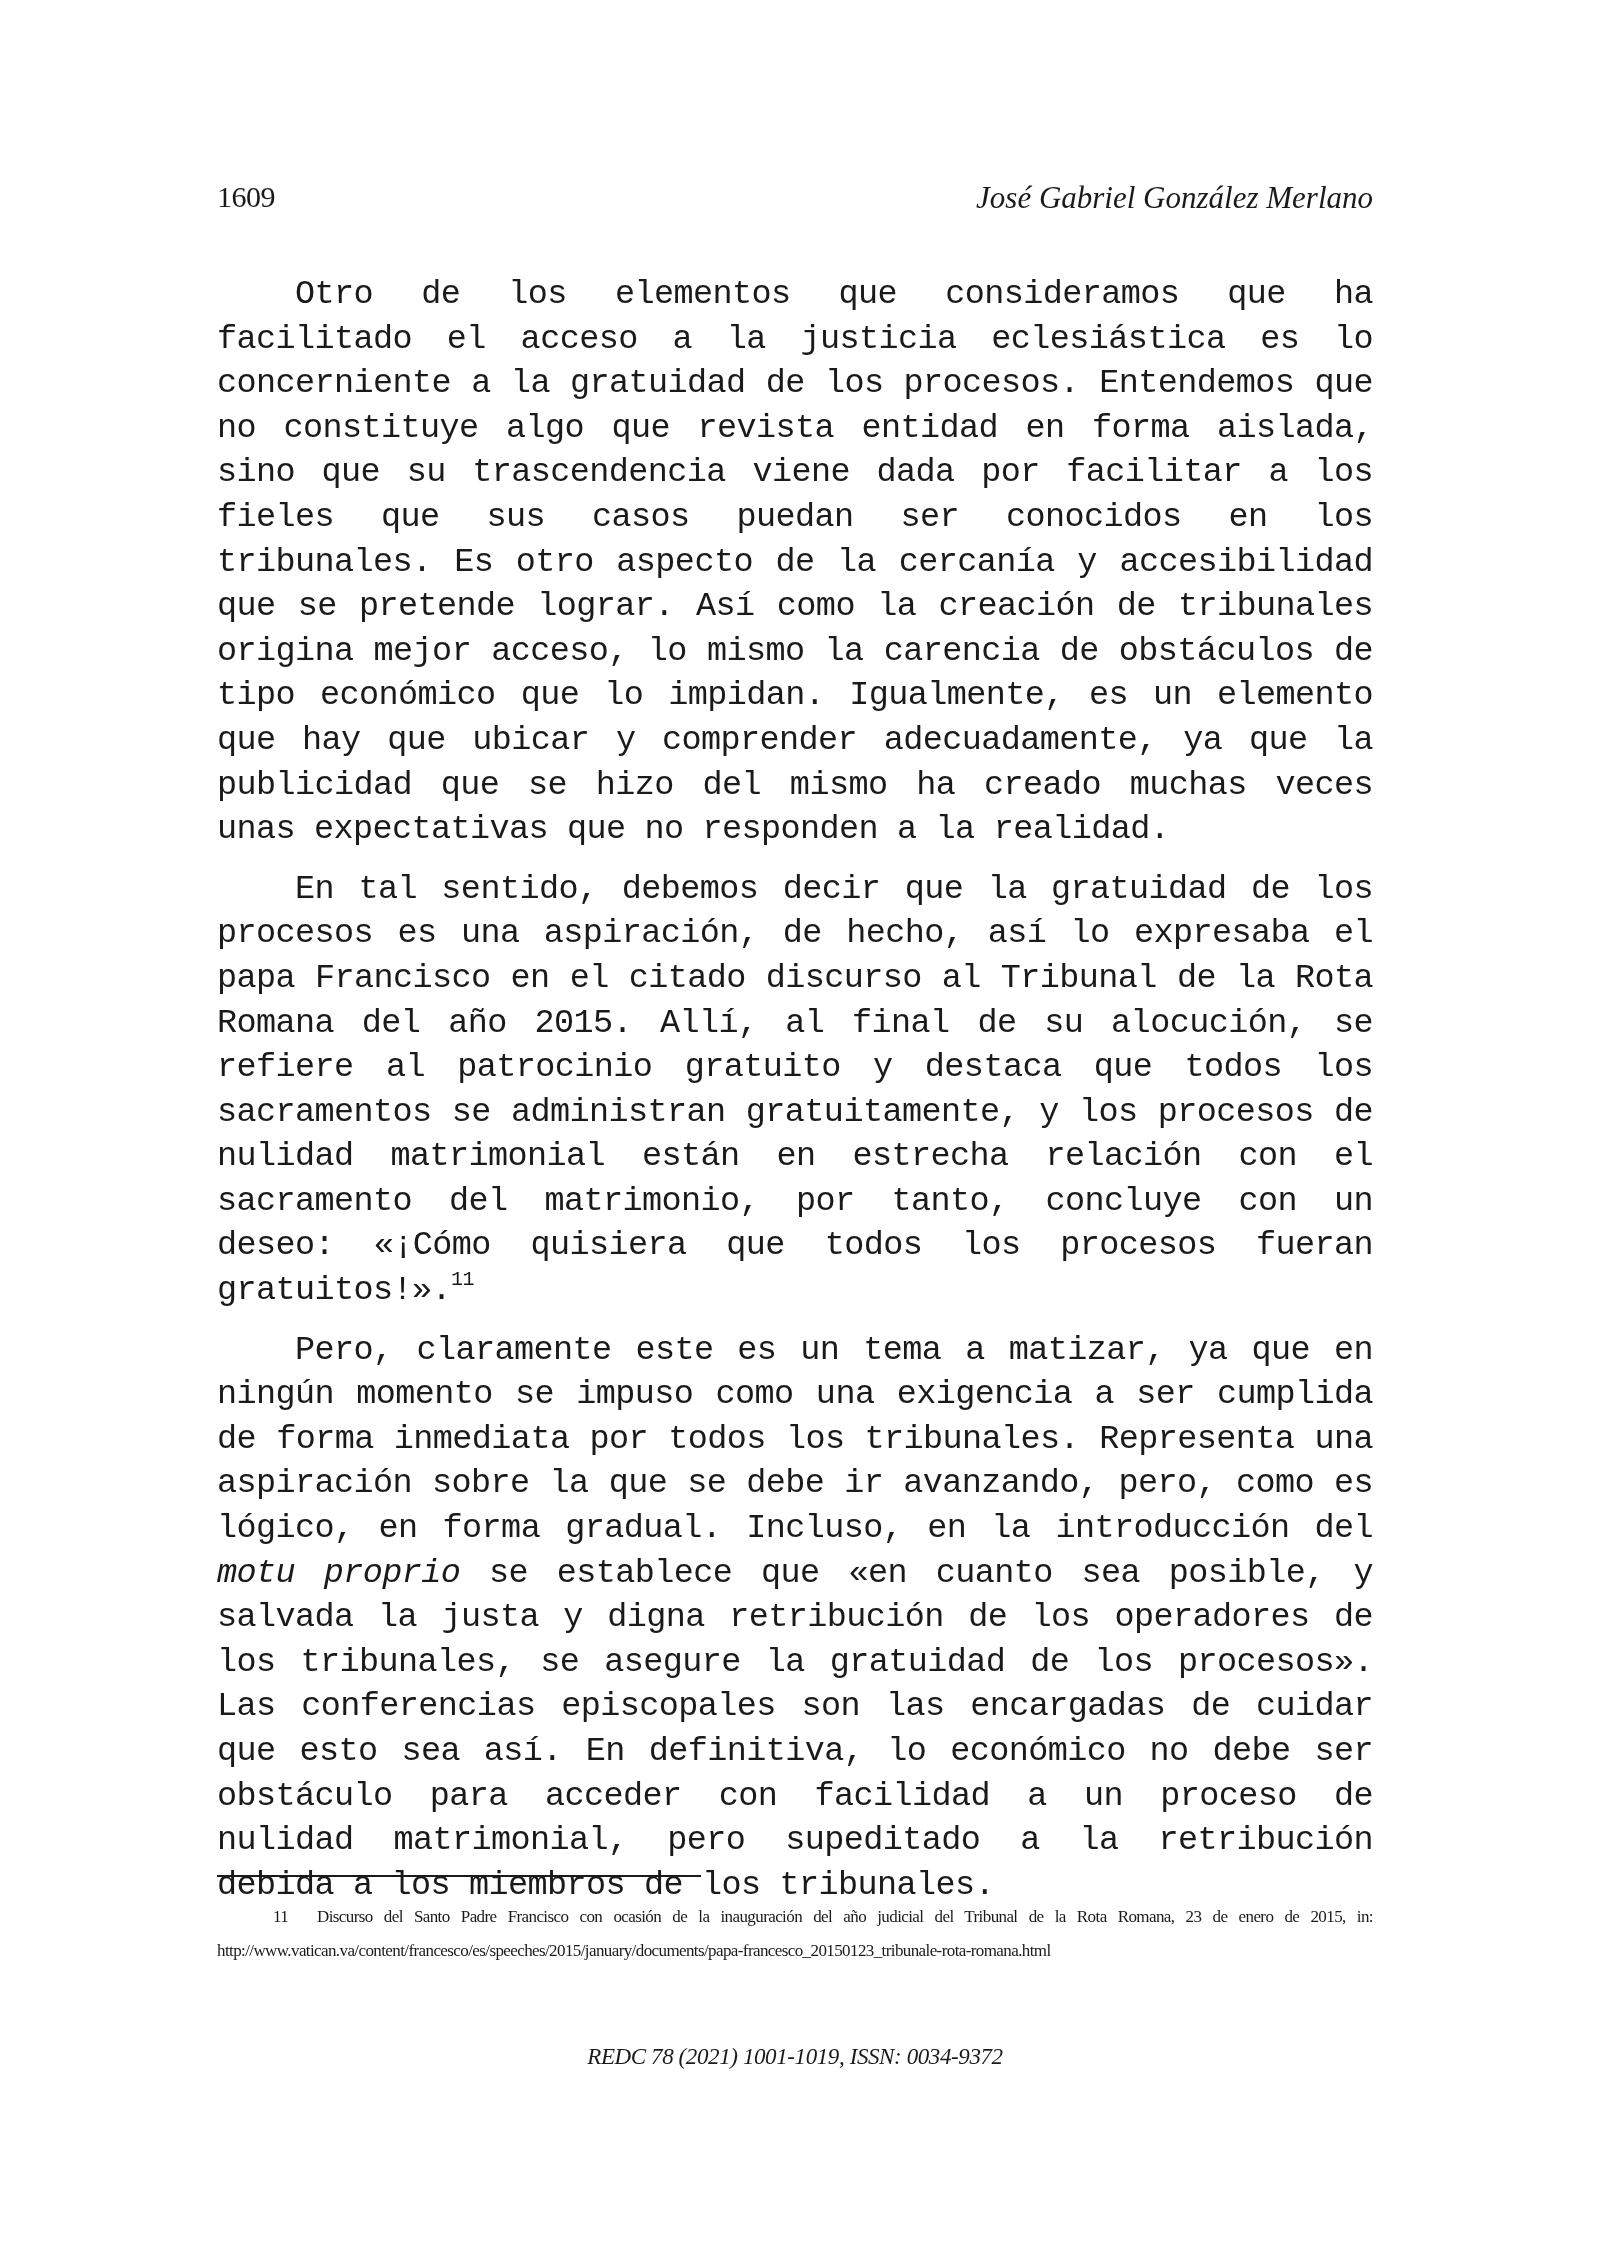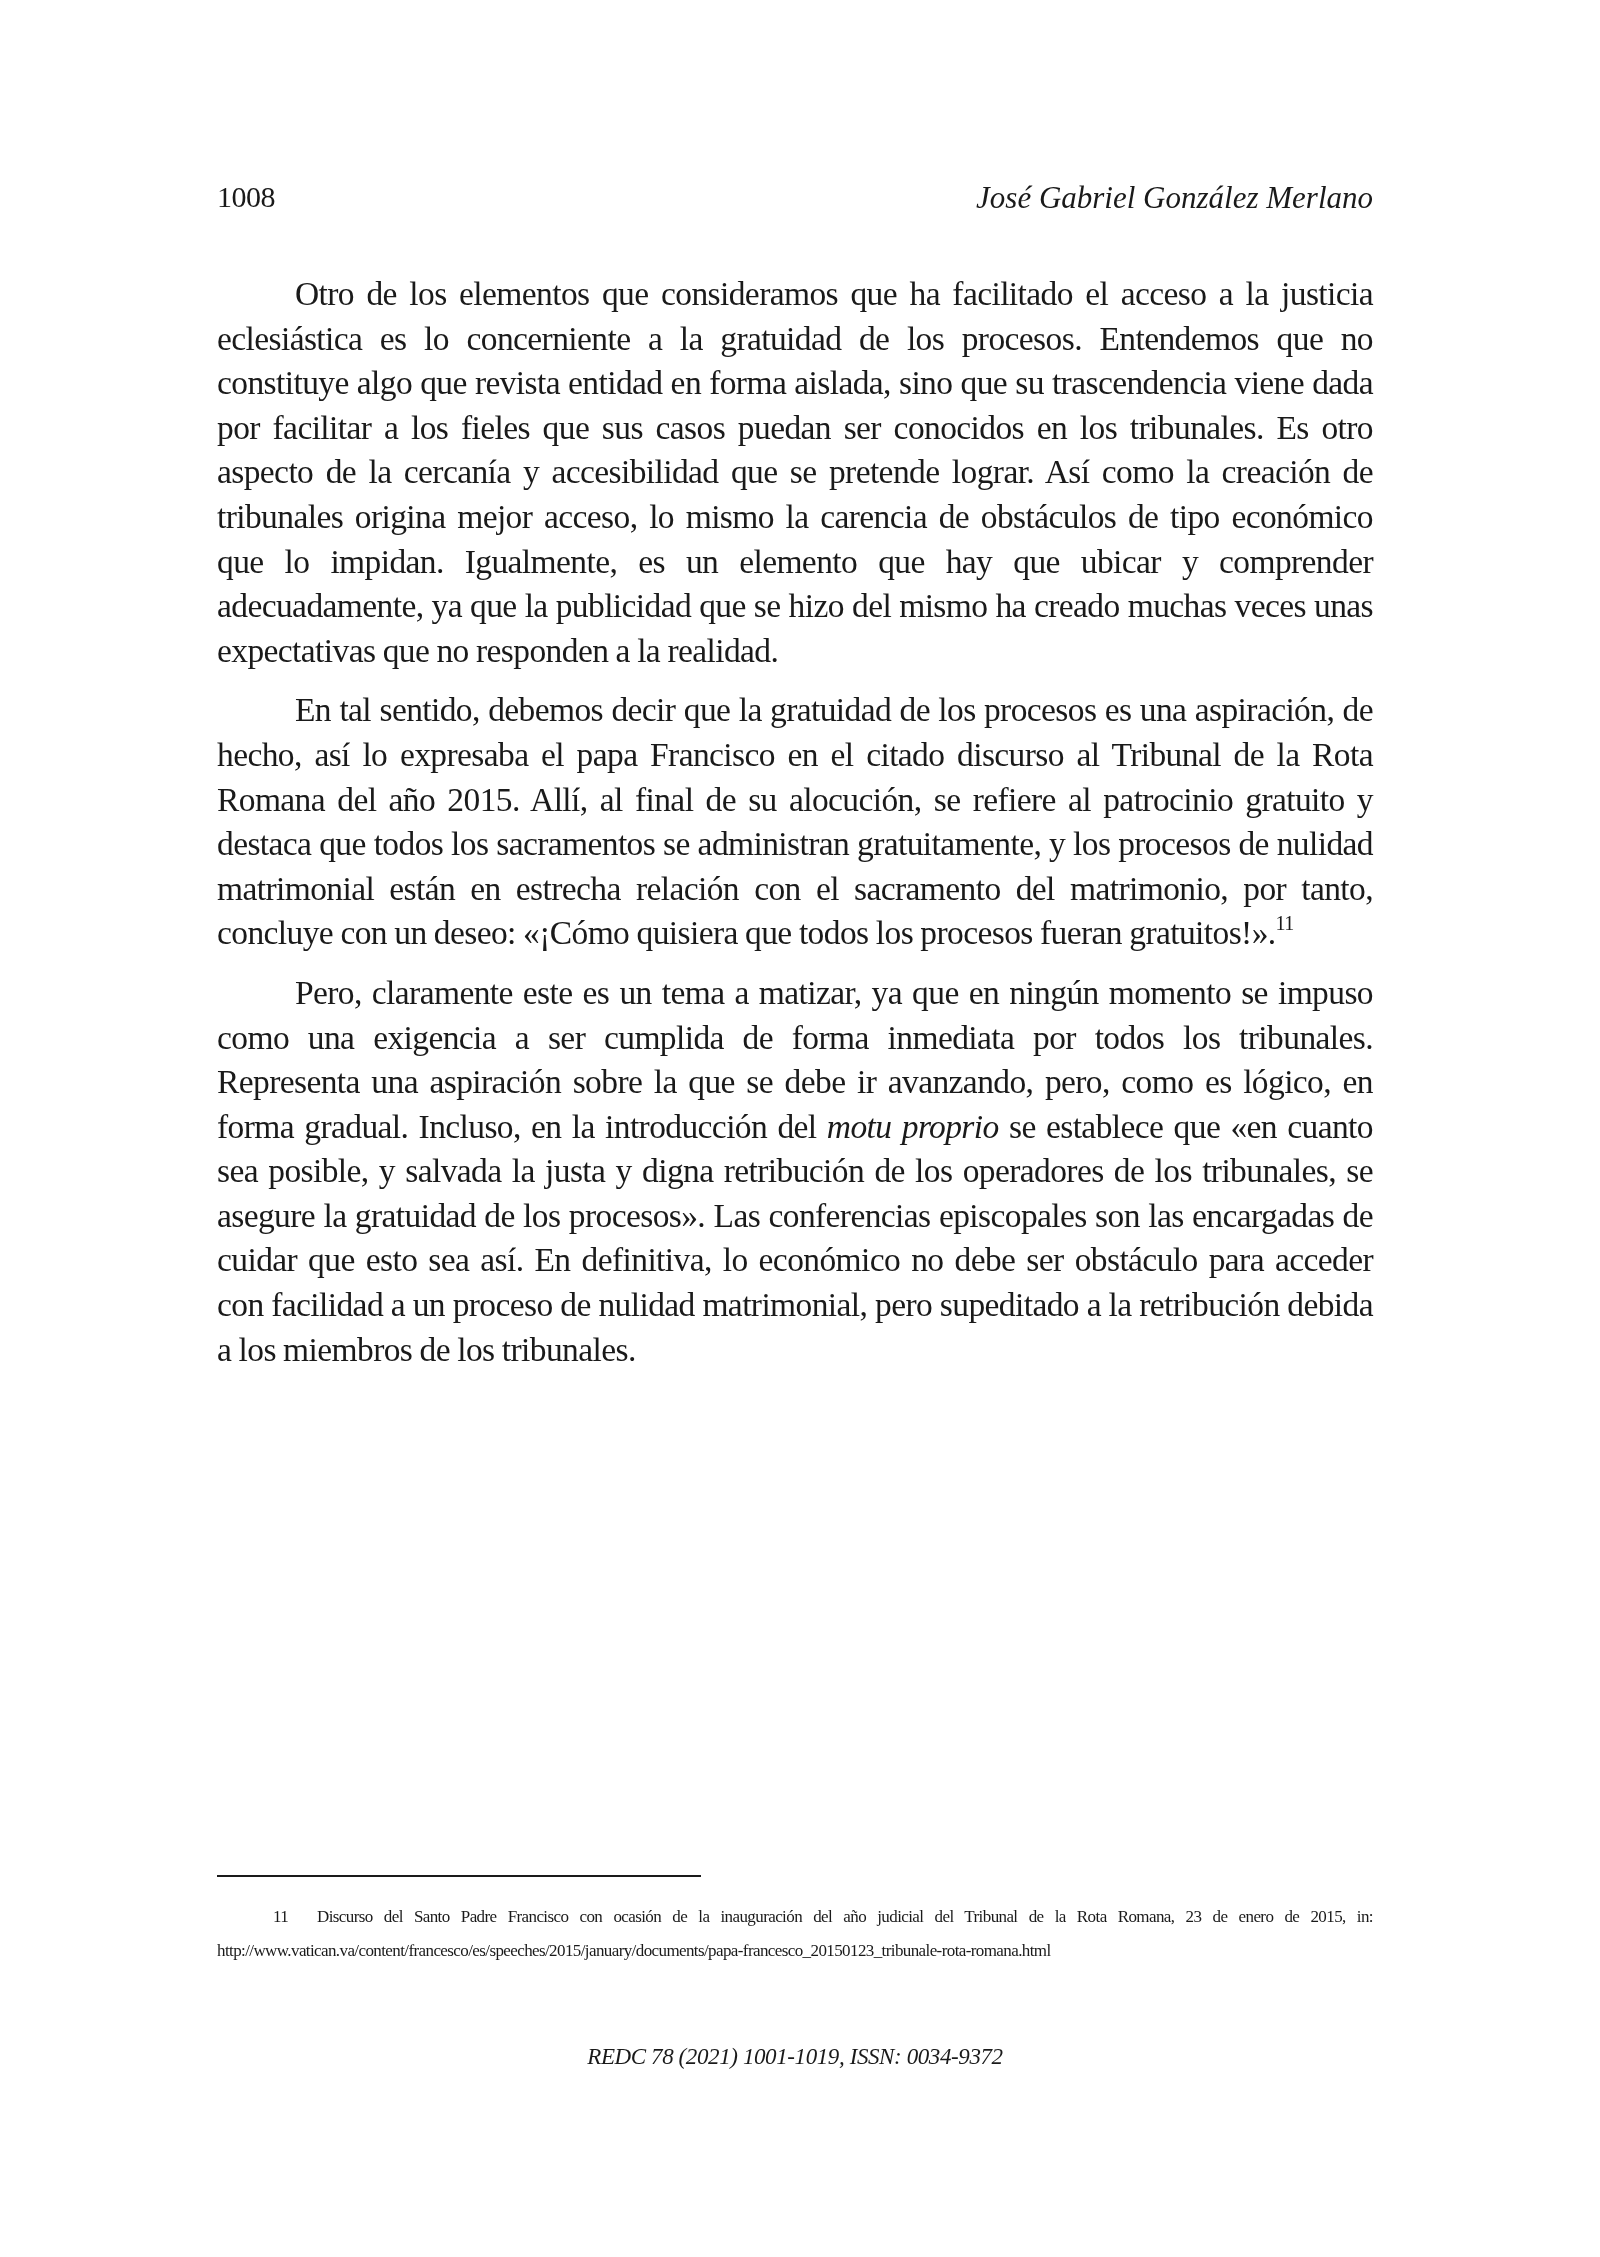--- a/index.html
+++ b/index.html
@@ -47,20 +47,21 @@
     }
     .para {
       margin: 0 0 15px 0;
       font-size: 33.5px;
       line-height: 44.6px;
       text-align: justify;
       text-indent: 78px;
       hyphens: manual;
       letter-spacing: -0.6px;
       word-spacing: -0.5px;
+      font-family: Liberation Mono, monospace;
     }
     .para em { font-style: italic; margin-top: 20px; }
     .para sup {
       font-size: 20px;
       line-height: 0;
       vertical-align: 14px;
     }
     .footnote-rule {
       position: absolute;
       top: 1875px;
@@ -95,21 +96,21 @@
       text-align: center;
       font-style: italic;
       font-size: 23px;
       letter-spacing: -0.4px;
     }
   </style>
 </head>
 <body>
 
 <div class="page-header">
-  <span class="page-number">1008</span>
+  <span class="page-number">1609</span>
   <div class="running-head">José Gabriel González Merlano</div>
 </div>
 
 <div class="body-text">
   <p class="para"><span>Otro de los elementos que consideramos que ha facilitado el acceso a la justicia eclesiástica es lo concerniente a la gratuidad de los procesos. Entendemos que no constituye algo que revista entidad en forma aislada, sino que su trascendencia viene dada por facilitar a los fieles que sus casos puedan ser conocidos en los tribunales. Es otro aspecto de la cercanía y accesibilidad que se pretende lograr. Así como la creación de tribunales origina mejor acceso, lo mismo la carencia de obstáculos de tipo econó­mico que lo impidan. Igualmente, es un elemento que hay que ubicar y comprender adecuadamente, ya que la publicidad que se hizo del mismo ha creado muchas veces unas expectativas que no responden a la realidad.</span></p>
   <p class="para"><span>En tal sentido, debemos decir que la gratuidad de los procesos es una aspiración, de hecho, así lo expresaba el papa Francisco en el citado discurso al Tribunal de la Rota Romana del año 2015. Allí, al final de su alocución, se refiere al patrocinio gratuito y destaca que todos los sacra­mentos se administran gratuitamente, y los procesos de nulidad matrimo­nial están en estrecha relación con el sacramento del matrimonio, por tanto, concluye con un deseo: «¡Cómo quisiera que todos los procesos fueran gratuitos!».</span><sup>11</sup></p>
   <p class="para"><span>Pero, claramente este es un tema a matizar, ya que en ningún mo­mento se impuso como una exigencia a ser cumplida de forma inmediata por todos los tribunales. Representa una aspiración sobre la que se debe ir avanzando, pero, como es lógico, en forma gradual. Incluso, en la in­troducción del </span><em>motu proprio</em><span> se establece que «en cuanto sea posible, y sal­vada la justa y digna retribución de los operadores de los tribunales, se asegure la gratuidad de los procesos». Las conferencias episcopales son las encargadas de cuidar que esto sea así. En definitiva, lo económico no debe ser obstáculo para acceder con facilidad a un proceso de nulidad matrimonial, pero supeditado a la retribución debida a los miembros de los tribunales.</span></p>
 </div>
 
 <div class="footnote-rule"></div>

